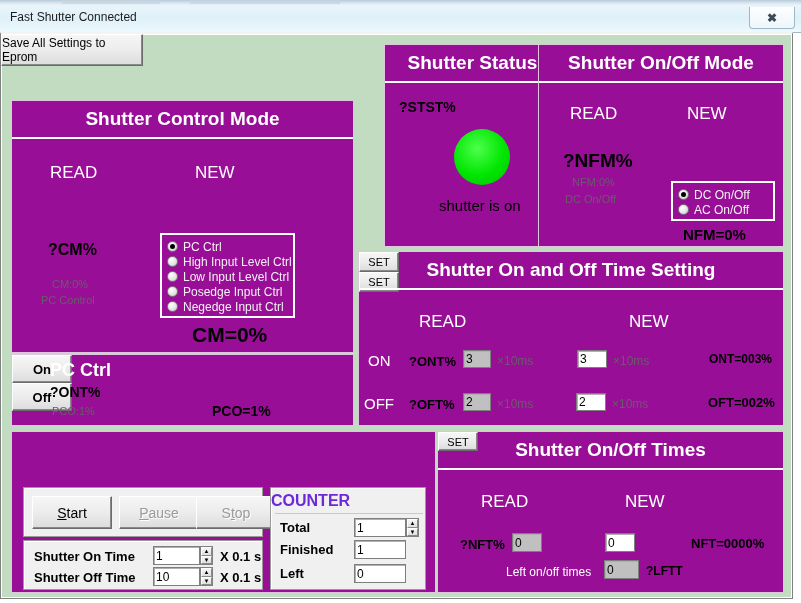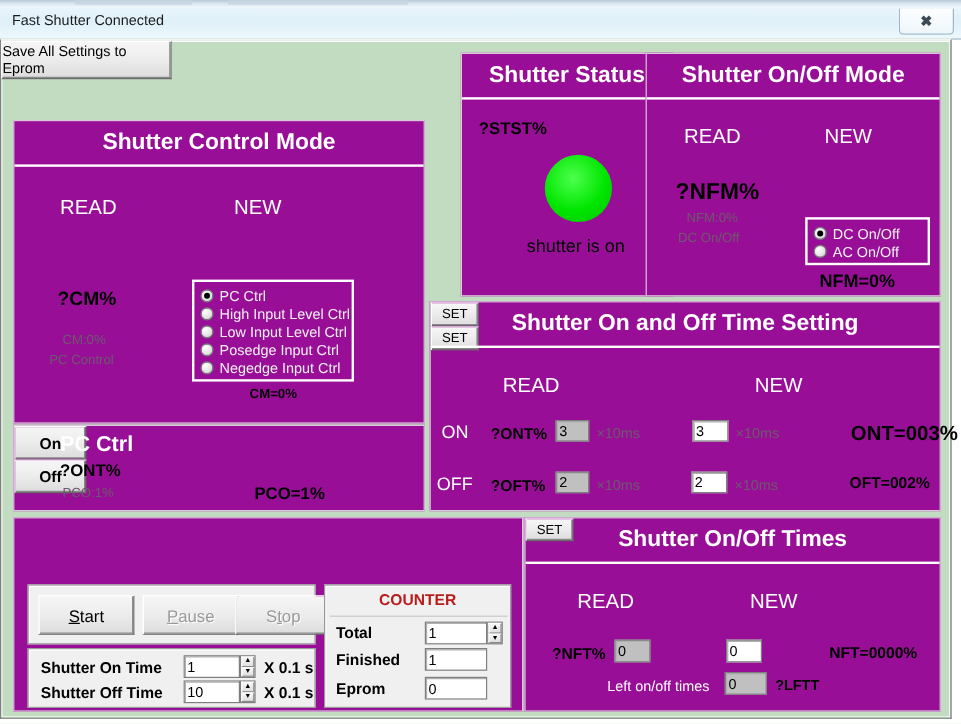--- a/index.html
+++ b/index.html
@@ -189,21 +189,21 @@
         <div class="radio-row">
           <span class="radio-dot"></span>
           <span class="radio-label">Posedge Input Ctrl</span>
         </div>
         <div class="radio-row">
           <span class="radio-dot"></span>
           <span class="radio-label">Negedge Input Ctrl</span>
         </div>
       </div>
 
-      <div style="position:absolute;left:180px;top:222px;font-size:11px;font-weight:bold;color:#000;margin-left:16px;">CM=0%</div>
+      <div style="position:absolute;left:180px;top:222px;font-size:21px;font-weight:bold;color:#000;">CM=0%</div>
     </div>
 
     <div class="panel" style="left:10px;top:320px;width:343px;height:72px;">
       <div style="position:absolute;left:38px;top:5px;font-size:18px;font-weight:bold;color:#ffffff;">PC Ctrl</div>
       <div style="position:absolute;left:38px;top:29px;font-size:14px;font-weight:bold;color:#000;">?ONT%</div>
       <div style="position:absolute;left:40px;top:50px;font-size:11px;" class="txt-dim">PCO:1%</div>
 
       <div class="btn" style="left:160px;top:14px;width:60px;height:28px;font-weight:bold;font-size:13px;">On</div>
       <div class="btn" style="left:259px;top:14px;width:60px;height:28px;font-weight:bold;font-size:13px;">Off</div>
 
@@ -247,21 +247,21 @@
       <div class="lbl-read" style="left:60px;top:60px;">READ</div>
       <div class="lbl-new" style="left:270px;top:60px;">NEW</div>
 
       <div style="position:absolute;left:9px;top:100px;font-size:15px;color:#ffffff;">ON</div>
       <div style="position:absolute;left:50px;top:102px;font-size:13px;font-weight:bold;color:#000;">?ONT%</div>
       <div class="inp readonly" style="position:absolute;left:104px;top:98px;width:28px;height:18px;">3</div>
       <div style="position:absolute;left:138px;top:102px;font-size:12px;" class="txt-dim">×10ms</div>
       <div class="inp" style="position:absolute;left:218px;top:98px;width:30px;height:18px;">3</div>
       <div style="position:absolute;left:254px;top:102px;font-size:12px;" class="txt-dim">×10ms</div>
       <div class="btn" style="left:304px;top:97px;width:40px;height:20px;font-size:11px;">SET</div>
-      <div style="position:absolute;left:350px;top:100px;font-size:17px;font-weight:bold;color:#000;">ONT=003%</div>
+      <div style="position:absolute;left:350px;top:100px;font-size:12px;font-weight:bold;color:#000;">ONT=003%</div>
 
       <div style="position:absolute;left:5px;top:143px;font-size:15px;color:#ffffff;">OFF</div>
       <div style="position:absolute;left:50px;top:145px;font-size:13px;font-weight:bold;color:#000;">?OFT%</div>
       <div class="inp readonly" style="position:absolute;left:104px;top:141px;width:28px;height:18px;">2</div>
       <div style="position:absolute;left:138px;top:145px;font-size:12px;" class="txt-dim">×10ms</div>
       <div class="inp" style="position:absolute;left:217px;top:141px;width:30px;height:18px;">2</div>
       <div style="position:absolute;left:253px;top:145px;font-size:12px;" class="txt-dim">×10ms</div>
       <div class="btn" style="left:303px;top:140px;width:40px;height:20px;font-size:11px;">SET</div>
       <div style="position:absolute;left:349px;top:143px;font-size:13px;font-weight:bold;color:#000;">OFT=002%</div>
     </div>
@@ -300,37 +300,37 @@
           <div class="inp" style="flex:1;">10</div>
           <div class="spin">
             <div>▲</div>
             <div>▼</div>
           </div>
         </div>
         <div style="position:absolute;left:196px;top:29px;font-size:13px;font-weight:bold;color:#000;">X 0.1 s</div>
       </div>
 
       <div class="groupbox" style="left:258px;top:55px;width:156px;height:103px;">
-        <div style="position:absolute;left:0;top:4px;width:100%;text-align:center;
-                    font-size:13px;font-weight:bold;color:#b91c1c;">COUNTER</div>
+        <div style="position:absolute;left:0;top:4px;width:100%;
+                    font-size:16px;font-weight:bold;color:#6d28d9;">COUNTER</div>
         <div style="position:absolute;left:4px;top:25px;width:148px;height:1px;background:#c9c9c9;"></div>
 
         <div style="position:absolute;left:9px;top:32px;font-size:13px;font-weight:bold;color:#000;">Total</div>
         <div style="position:absolute;left:83px;top:30px;width:65px;height:19px;display:flex;">
           <div class="inp" style="flex:1;">1</div>
           <div class="spin">
             <div>▲</div>
             <div>▼</div>
           </div>
         </div>
 
         <div style="position:absolute;left:9px;top:54px;font-size:13px;font-weight:bold;color:#000;">Finished</div>
         <div class="inp" style="position:absolute;left:83px;top:52px;width:52px;height:19px;">1</div>
 
-        <div style="position:absolute;left:9px;top:78px;font-size:13px;font-weight:bold;color:#000;">Eprom</div>
+        <div style="position:absolute;left:9px;top:78px;font-size:13px;font-weight:bold;color:#000;">Left</div>
         <div class="inp" style="position:absolute;left:83px;top:76px;width:52px;height:19px;">0</div>
       </div>
     </div>
 
     <div class="panel" style="left:436px;top:397px;width:347px;height:162px;">
       <div class="panel-title">Shutter On/Off Times</div>
 
       <div class="lbl-read" style="left:43px;top:60px;">READ</div>
       <div class="lbl-new" style="left:187px;top:60px;">NEW</div>
 

